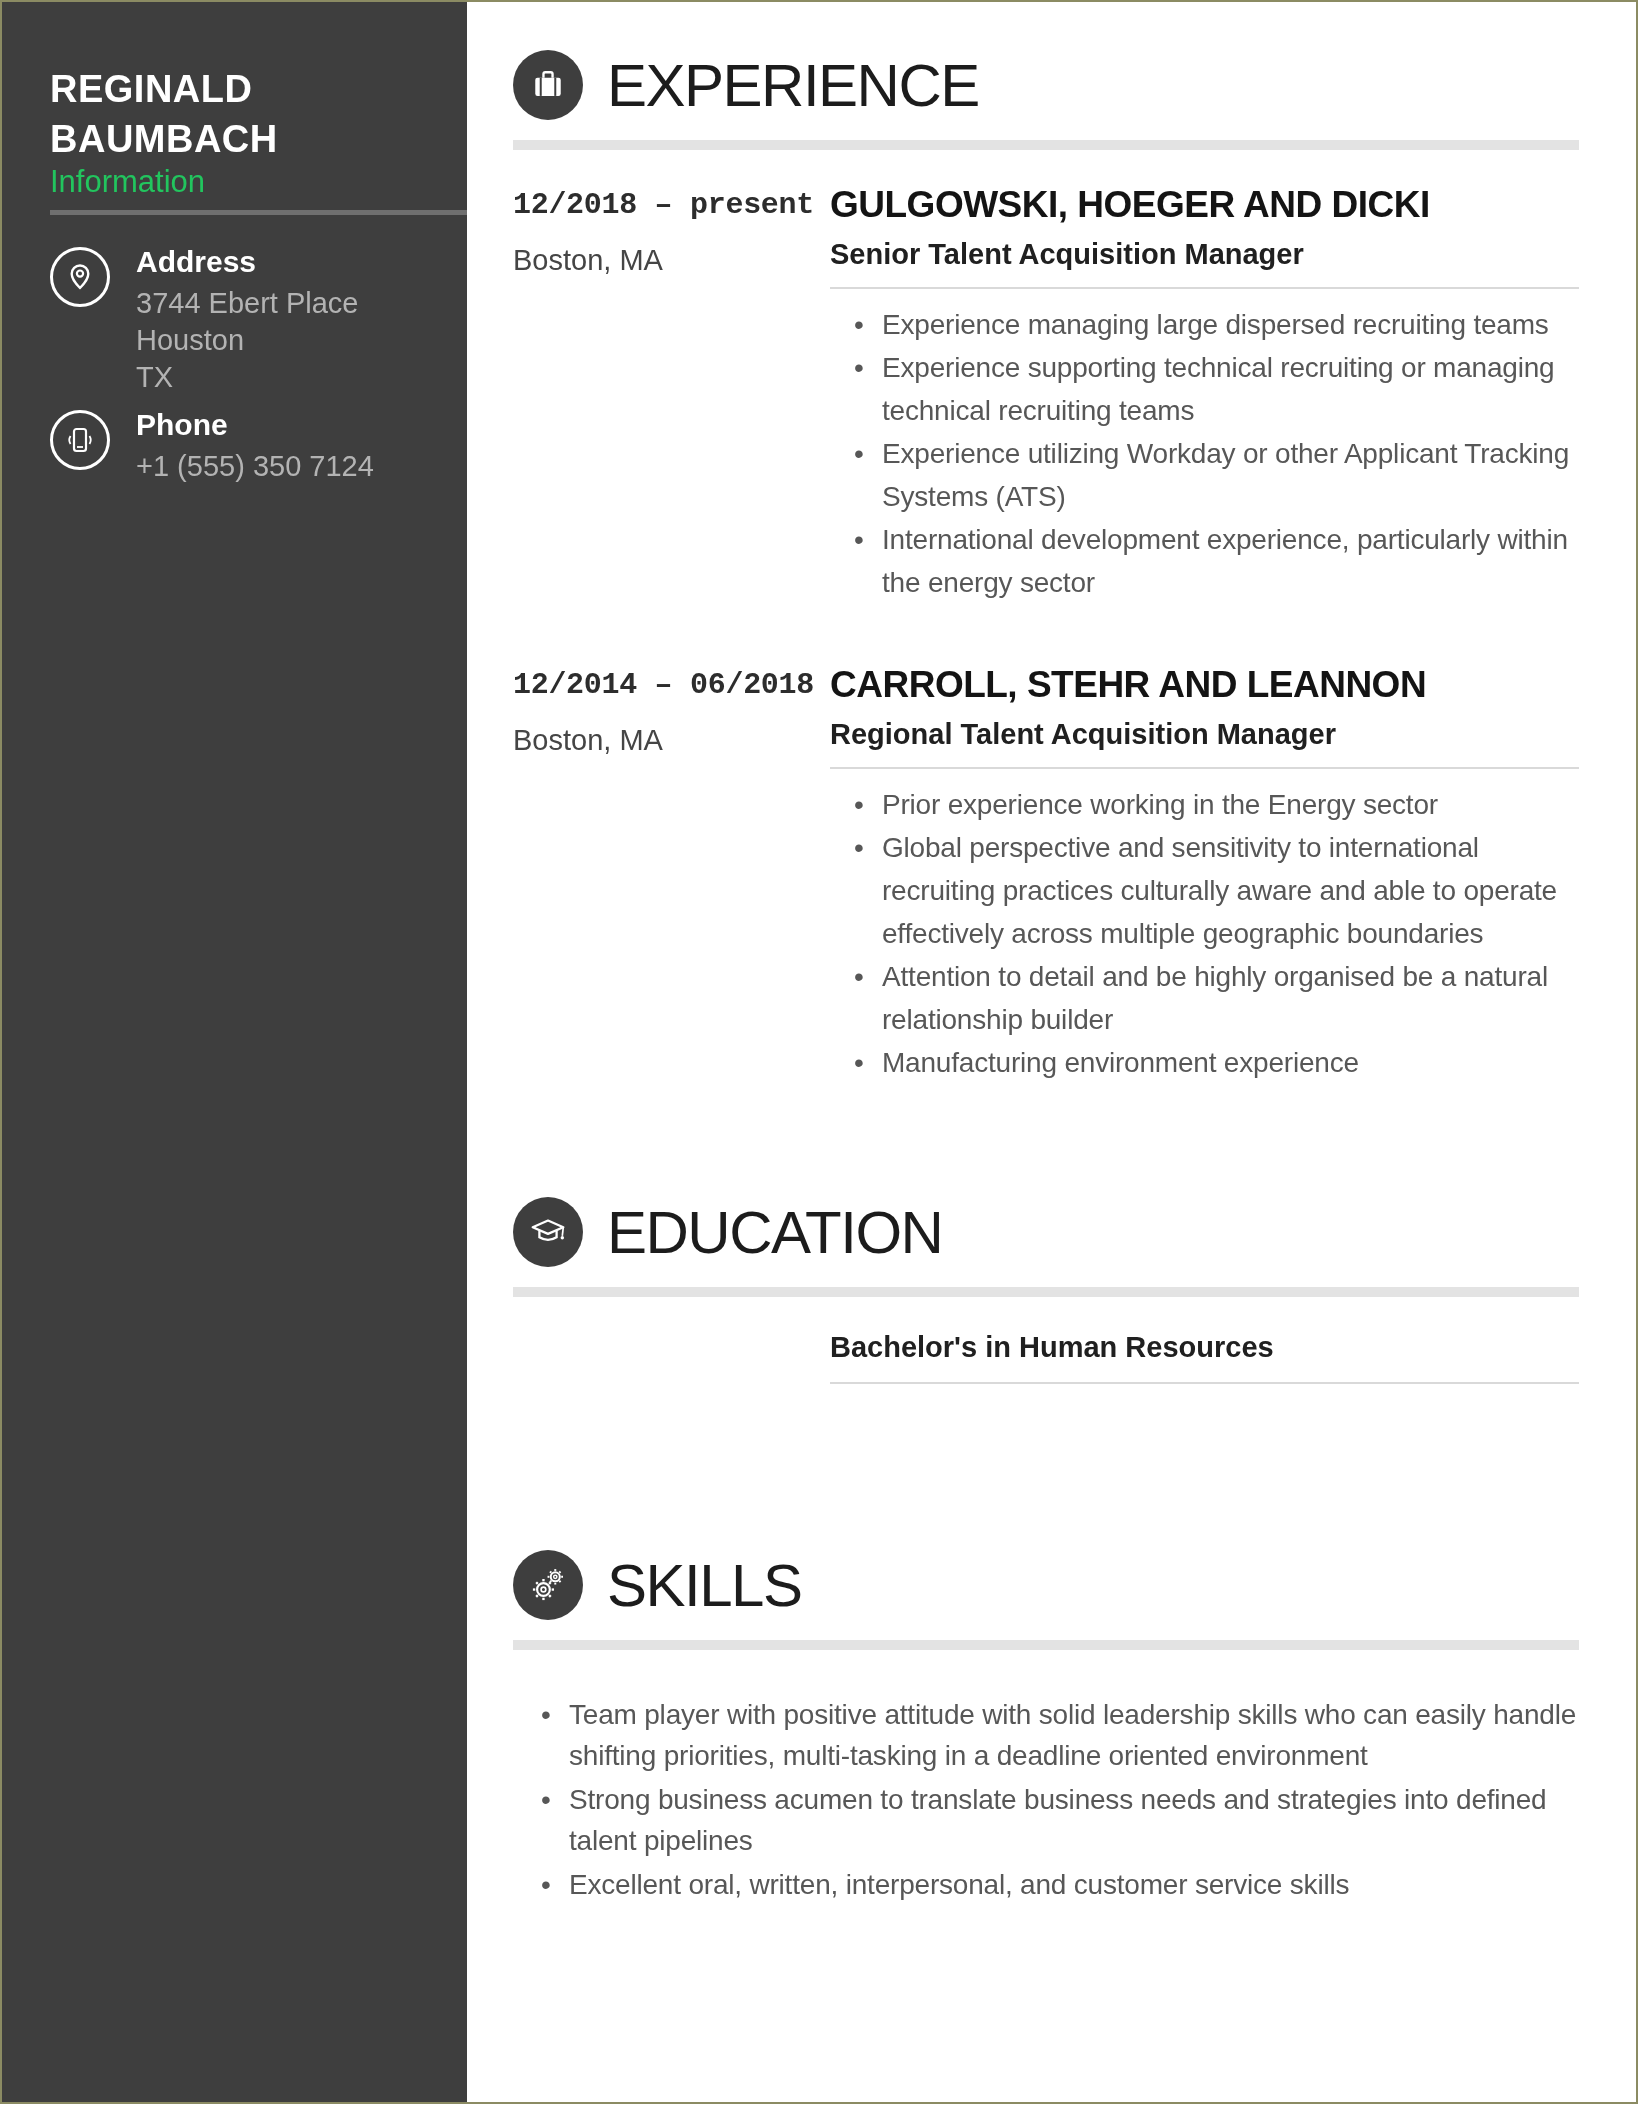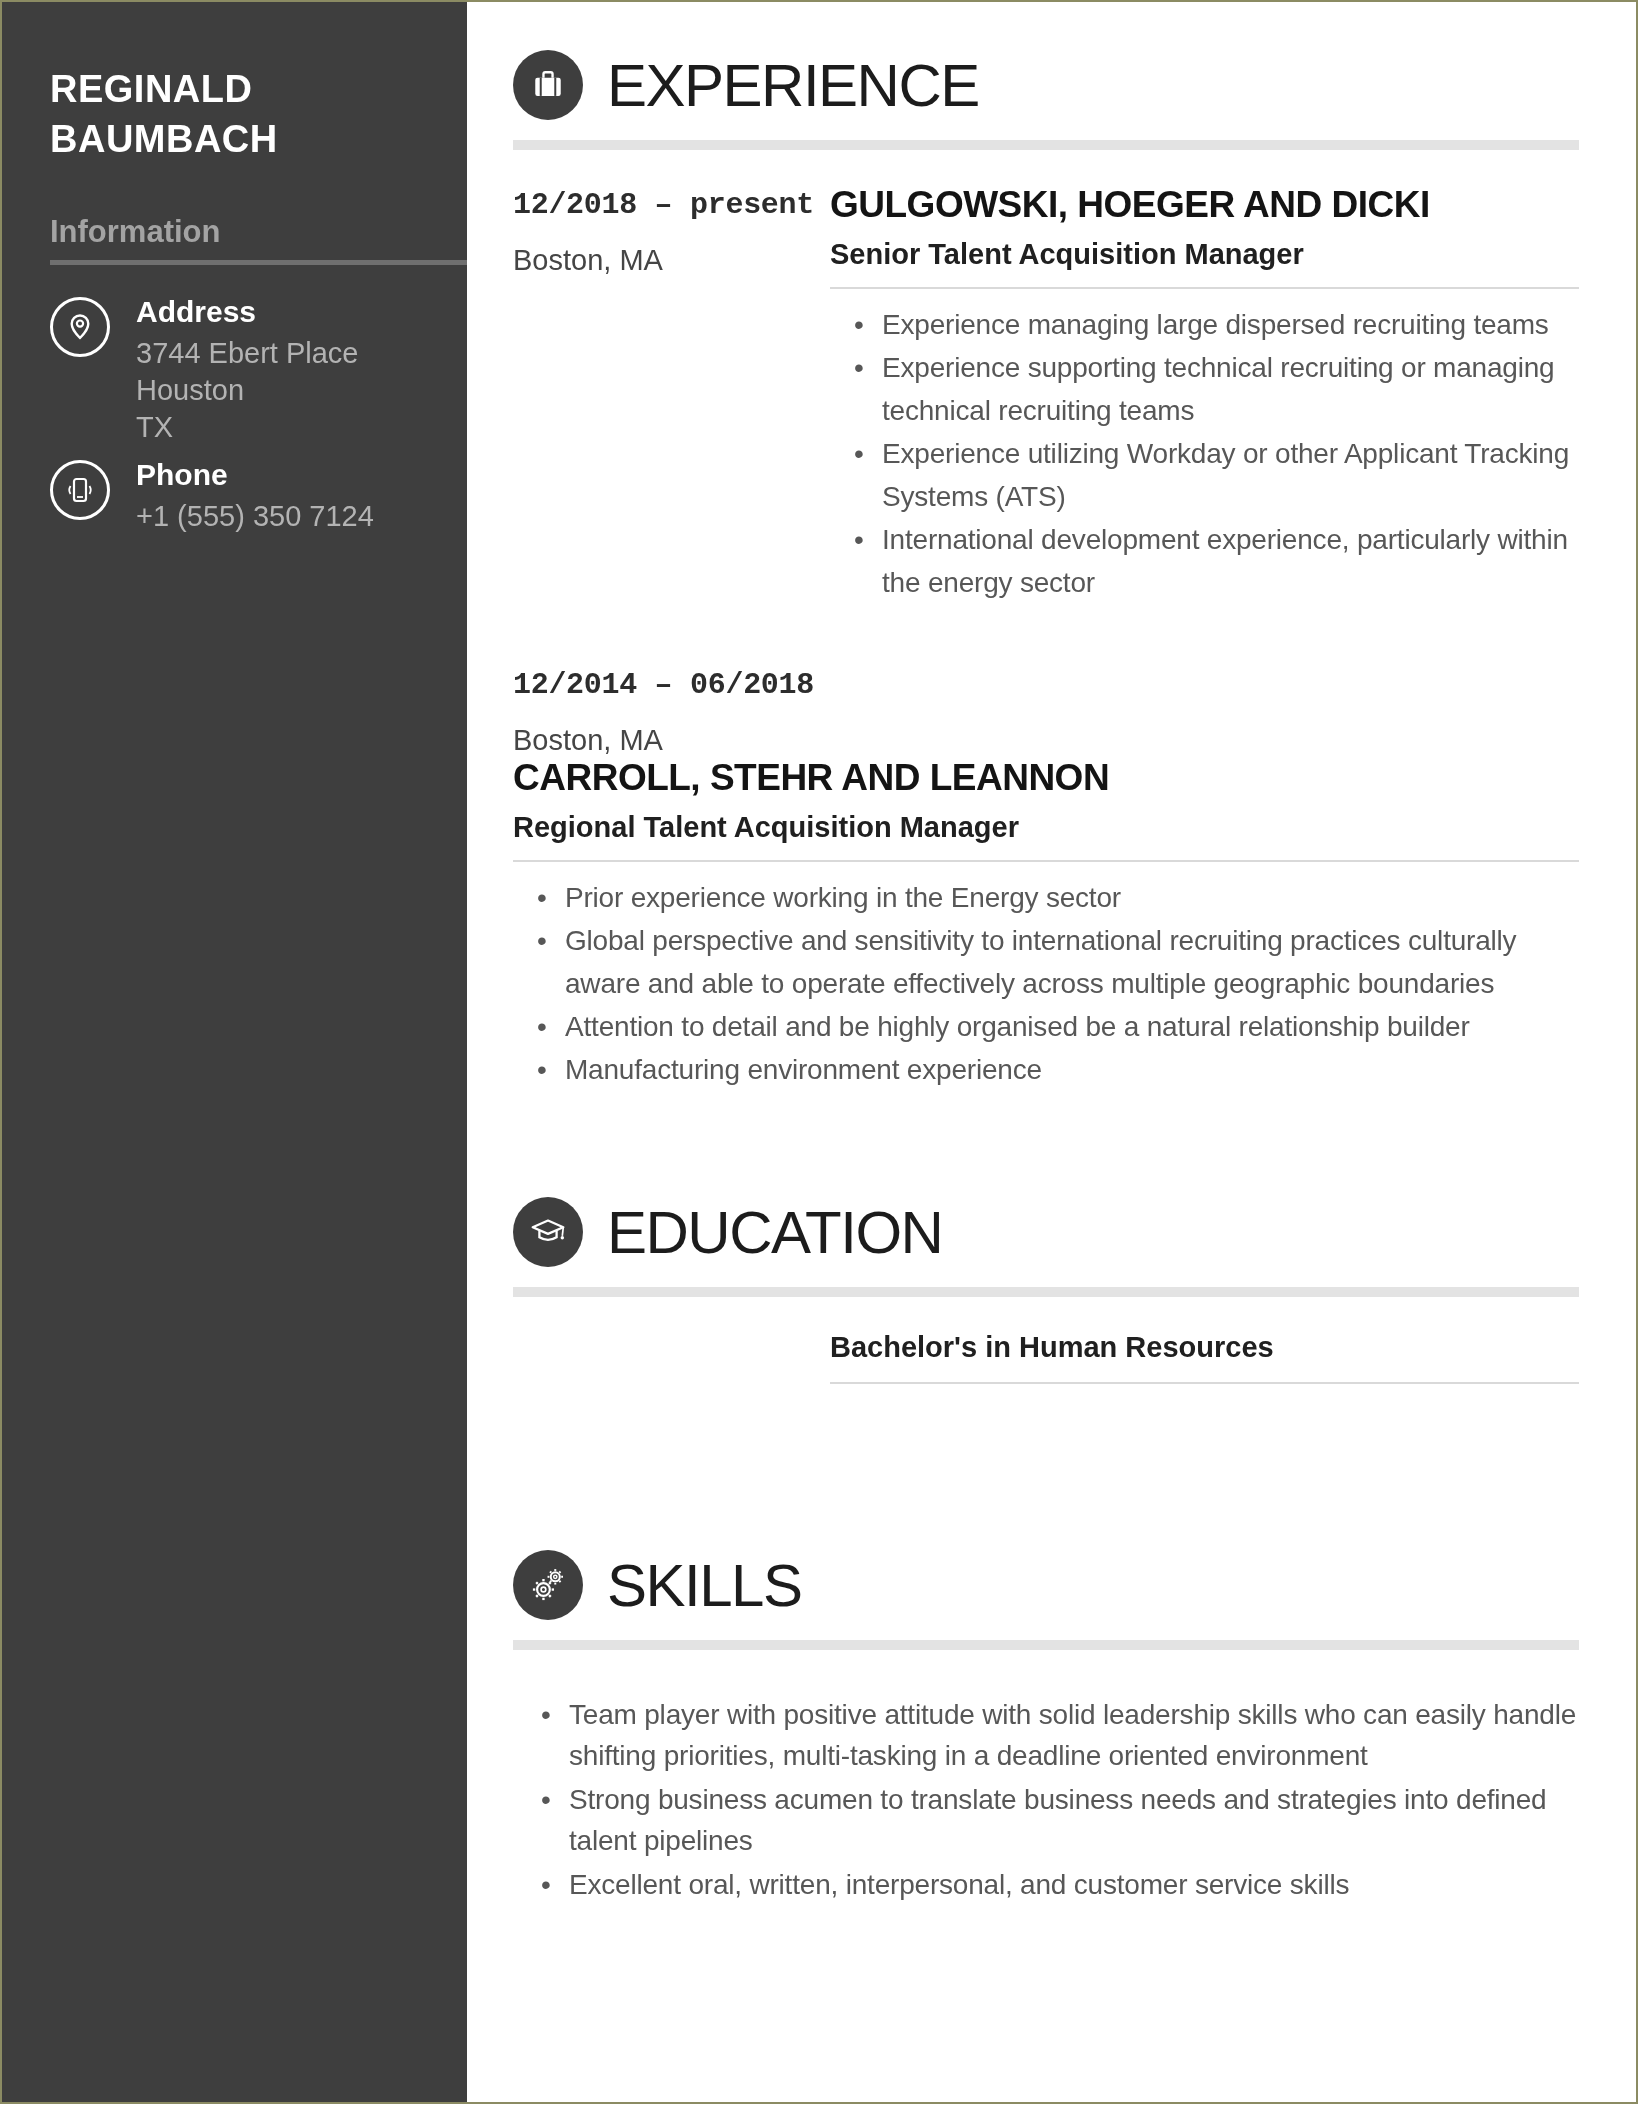--- a/index.html
+++ b/index.html
@@ -8,21 +8,21 @@
     background:#ffffff;border:2px solid #8b8b63;overflow:hidden;
     font-family:"Liberation Sans",sans-serif;
   }
   
   .sidebar{
     position:absolute;left:0;top:0;width:465px;height:2100px;
     background:#3e3e3e;box-sizing:border-box;padding:62px 0 0 48px;
   }
   .name{color:#ffffff;font-size:38px;font-weight:bold;line-height:50px;
         letter-spacing:.5px;width:300px;}
-  .info-heading{margin-top:50px;color:#a3a3a3;font-size:31px;font-weight:700;}
+  .info-heading{color:#22c55e;font-size:31px;font-weight:400;}
   .info-divider{margin-top:10px;height:5px;background:#6f6f6f;width:417px;}
   .contact-item{display:flex;margin-top:28px;}
   .contact-item + .contact-item{margin-top:10px;}
   .contact-icon{width:54px;height:54px;border:3px solid #ffffff;border-radius:50%;
      flex:none;display:flex;align-items:center;justify-content:center;margin-top:4px;}
   .contact-body{margin-left:26px;}
   .contact-label{color:#ffffff;font-size:30px;font-weight:bold;line-height:38px;}
   .contact-line{color:#b3b3b3;font-size:29px;line-height:37px;}
   .contact-lines{margin-top:4px;}
   
@@ -32,21 +32,21 @@
   #sec-education{top:1195px;}
   #sec-skills{top:1548px;}
   .sec-header{display:flex;align-items:center;}
   .sec-icon{width:70px;height:70px;border-radius:50%;background:#3e3e3e;flex:none;
      display:flex;align-items:center;justify-content:center;}
   .sec-title{margin-left:24px;font-size:60px;font-weight:400;color:#1c1c1c;
      letter-spacing:-1.5px;}
   .sec-bar{height:10px;background:#e3e3e3;margin-top:20px;}
   
   .entry{display:flex;margin-top:34px;}
-  .entry + .entry{margin-top:60px;flex-direction:column;}
+  .entry + .entry{margin-top:60px;}
   .entry-left{width:317px;flex:none;padding-top:4px;}
   .entry-dates{font-size:30px;font-weight:600;color:#2d2d2d;letter-spacing:-.3px;font-family:Liberation Mono, monospace;}
   .entry-loc{margin-top:22px;font-size:29px;color:#454545;}
   .entry-right{flex:1;min-width:0;}
   .entry-company{font-size:37px;font-weight:600;color:#141414;letter-spacing:-.5px;}
   .entry-role{margin-top:12px;font-size:29px;font-weight:600;color:#202020;}
   .entry-divider{margin-top:16px;height:2px;background:#d9d9d9;}
   ul.bullets{margin:14px 0 0;padding:0;list-style:none;}
   ul.bullets li{position:relative;padding-left:52px;font-size:28px;line-height:43px;
      color:#575757;letter-spacing:-.2px;}

